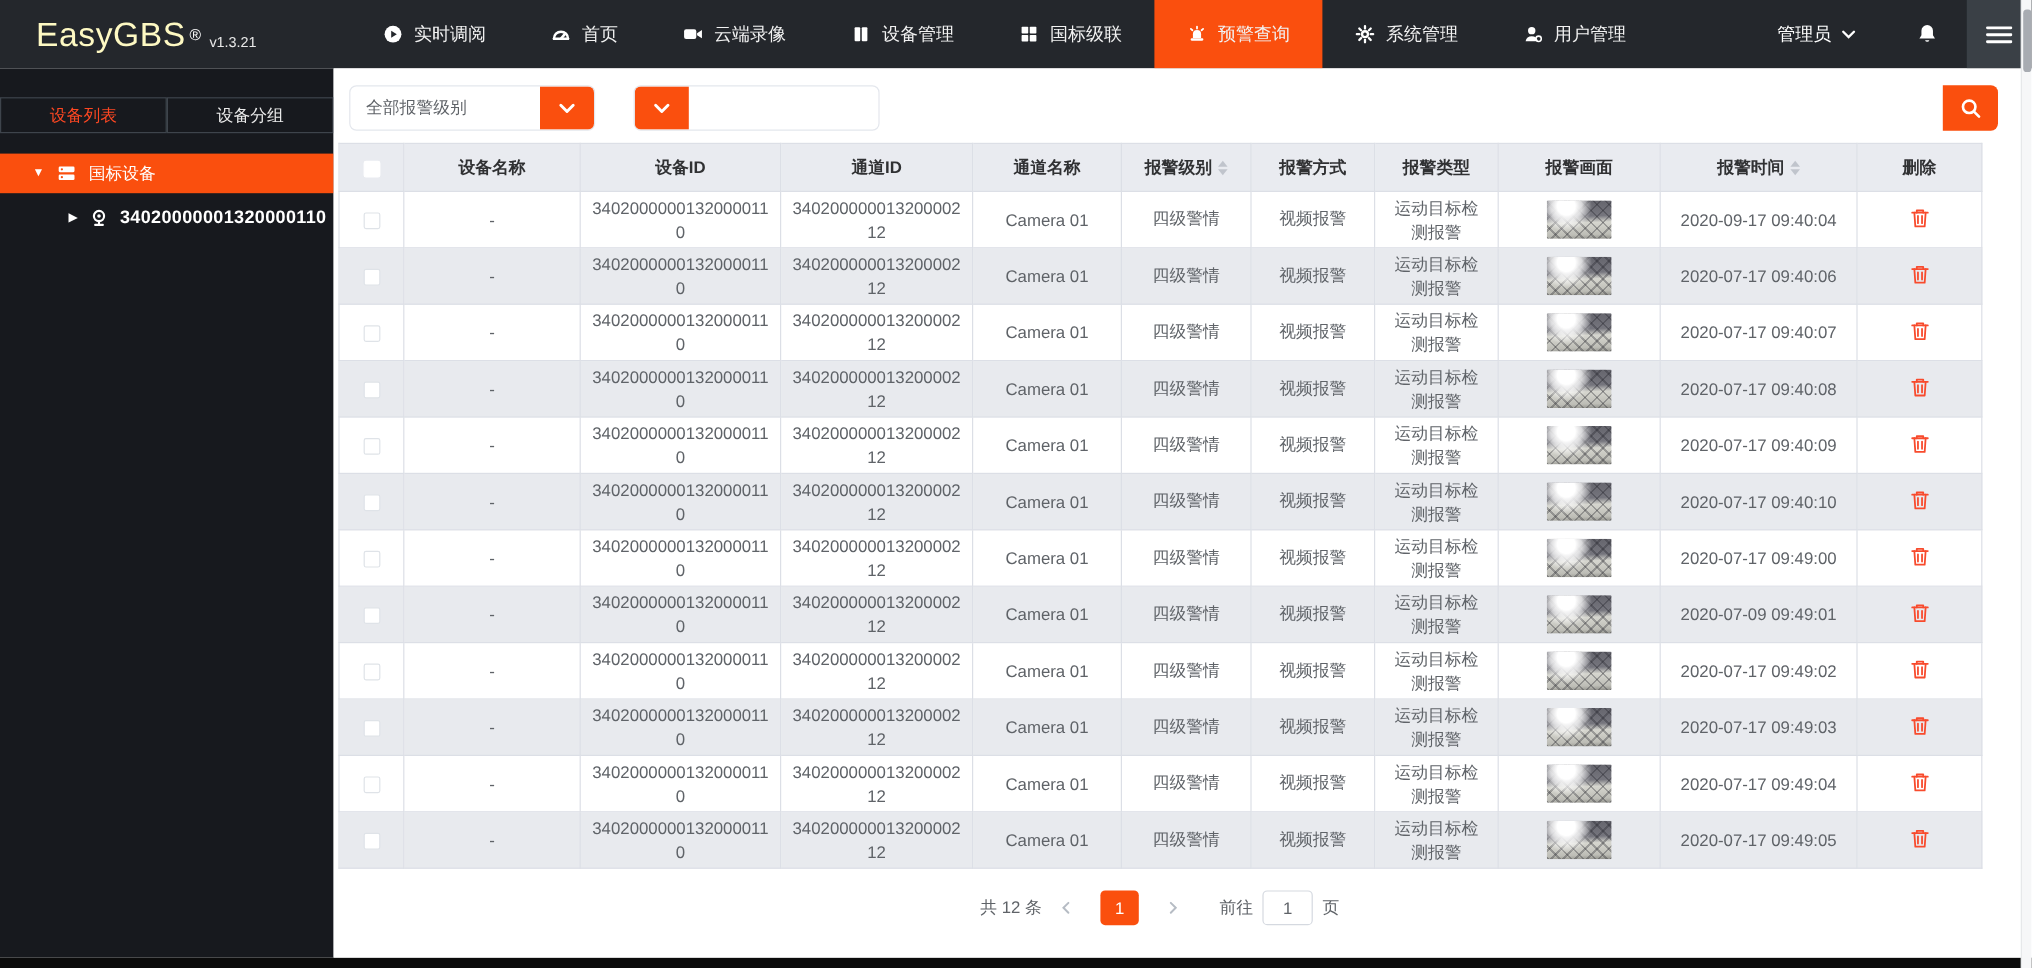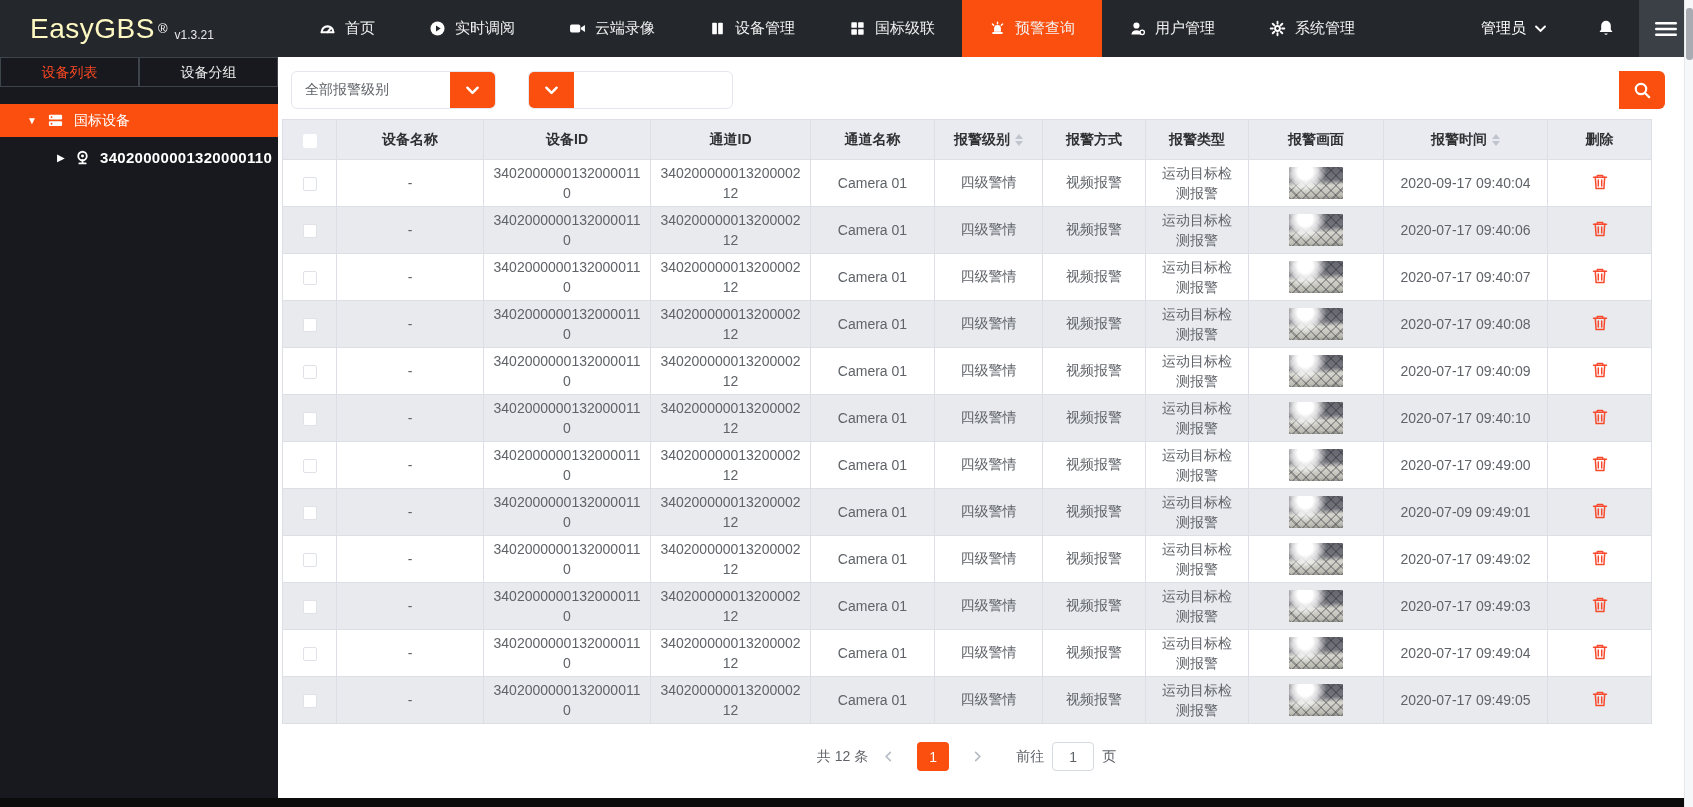--- a/index.html
+++ b/index.html
@@ -22,21 +22,21 @@
   .bell-wrap { display:flex; align-items:center; padding:0 24px; cursor:pointer; }
   .bell-wrap svg { width:18px; height:19px; }
   .burger { width:54px; background:#3a4046; display:flex; align-items:center; justify-content:center; cursor:pointer; }
   .burger svg { width:22px; height:16px; }
 
   
   .main { flex:1; display:flex; min-height:0; }
 
   
   .sidebar { width:278px; background:#17191e; flex-shrink:0; color:#fff; }
-  .side-tabs { display:flex; }
+  .side-tabs { display:flex; margin-top:24px; }
   .side-tab { flex:1; height:30px; line-height:28px; text-align:center; font-size:14px; color:#ececec; border:1px solid #3e444c; cursor:pointer; }
   .side-tab.active { color:#fc4722; }
   .tree-group { margin-top:17px; height:33px; background:#fa4f0e; display:flex; align-items:center; padding-left:27px; gap:10px; font-size:14px; cursor:pointer; }
   .tree-caret { font-size:10px; color:#fff; }
   .tree-group svg { width:17px; height:17px; }
   .tree-device { height:40px; display:flex; align-items:center; padding-left:57px; gap:9px; font-size:15px; font-weight:600; letter-spacing:.3px; cursor:pointer; }
   .tree-device svg { width:17px; height:17px; }
 
   
   .content { flex:1; background:#fff; position:relative; padding:14px 19px 0 4px; }
@@ -98,33 +98,33 @@
 <body>
 
 <header class="navbar">
   <div class="logo">
     <span class="logo-name">EasyGBS</span>
     <span class="logo-reg">®</span>
     <span class="logo-ver">v1.3.21</span>
   </div>
   <nav class="nav-items">
     <div class="nav-item">
+      <svg viewBox="0 0 16 16">
+          <circle cx="8" cy="8" r="6.6" fill="currentColor"></circle>
+          <path d="M6.6 5.2v5.6L11 8z" fill="#24272c"></path>
+        </svg>
+      <span>实时调阅</span>
+    </div>
+    <div class="nav-item">
       <svg viewBox="0 0 16 16" fill="none" stroke="currentColor" stroke-width="2" stroke-linecap="round">
           <path d="M2.5 11.5a5.5 5.5 0 0 1 11 0"></path>
           <path d="M8 11.5l3-3.6"></path>
           <path d="M2.5 11.5h11"></path>
         </svg>
       <span>首页</span>
-    </div>
-    <div class="nav-item">
-      <svg viewBox="0 0 16 16">
-          <circle cx="8" cy="8" r="6.6" fill="currentColor"></circle>
-          <path d="M6.6 5.2v5.6L11 8z" fill="#24272c"></path>
-        </svg>
-      <span>实时调阅</span>
     </div>
     <div class="nav-item">
       <svg viewBox="0 0 16 16" fill="currentColor">
           <rect x="1" y="4.2" width="9.6" height="7.6" rx="1.6"></rect>
           <path d="M11.2 7.2L15 4.8v6.4l-3.8-2.4z"></path>
         </svg>
       <span>云端录像</span>
     </div>
     <div class="nav-item">
       <svg viewBox="0 0 16 16" fill="currentColor">
@@ -144,33 +144,33 @@
     </div>
     <div class="nav-item active">
       <svg viewBox="0 0 16 16" fill="currentColor" stroke="currentColor">
           <path d="M4.8 11V8a3.2 3.2 0 0 1 6.4 0v3z" stroke="none"></path>
           <rect x="3" y="11.2" width="10" height="1.9" rx="0.9" stroke="none"></rect>
           <path d="M8 2v1.6M3.2 3.8l1.2 1.1M12.8 3.8l-1.2 1.1" fill="none" stroke-width="1.4" stroke-linecap="round"></path>
         </svg>
       <span>预警查询</span>
     </div>
     <div class="nav-item">
+      <svg viewBox="0 0 16 16" fill="none" stroke="currentColor" stroke-width="1.8" stroke-linecap="round">
+          <circle cx="8" cy="8" r="2.3"></circle>
+          <path d="M8 1.6v2M8 12.4v2M1.6 8h2M12.4 8h2M3.5 3.5l1.4 1.4M11.1 11.1l1.4 1.4M3.5 12.5l1.4-1.4M11.1 4.9l1.4-1.4"></path>
+        </svg>
+      <span>系统管理</span>
+    </div>
+    <div class="nav-item">
       <svg viewBox="0 0 16 16" fill="currentColor">
           <circle cx="7" cy="5.2" r="2.9"></circle>
           <path d="M2.2 13.6a4.9 4.9 0 0 1 9.6 0z"></path>
           <circle cx="12.4" cy="11.6" r="2.1" fill="none" stroke="currentColor" stroke-width="1.2"></circle>
         </svg>
       <span>用户管理</span>
-    </div>
-    <div class="nav-item">
-      <svg viewBox="0 0 16 16" fill="none" stroke="currentColor" stroke-width="1.8" stroke-linecap="round">
-          <circle cx="8" cy="8" r="2.3"></circle>
-          <path d="M8 1.6v2M8 12.4v2M1.6 8h2M12.4 8h2M3.5 3.5l1.4 1.4M11.1 11.1l1.4 1.4M3.5 12.5l1.4-1.4M11.1 4.9l1.4-1.4"></path>
-        </svg>
-      <span>系统管理</span>
     </div>
   </nav>
   <div class="nav-right">
     <div class="admin-menu">
       <span>管理员</span>
       <svg viewBox="0 0 16 16" fill="none" stroke="currentColor" stroke-width="2.4" stroke-linecap="round">
           <path d="M2.5 5.5l5.5 5.5 5.5-5.5"></path>
         </svg>
     </div>
     <div class="bell-wrap">

